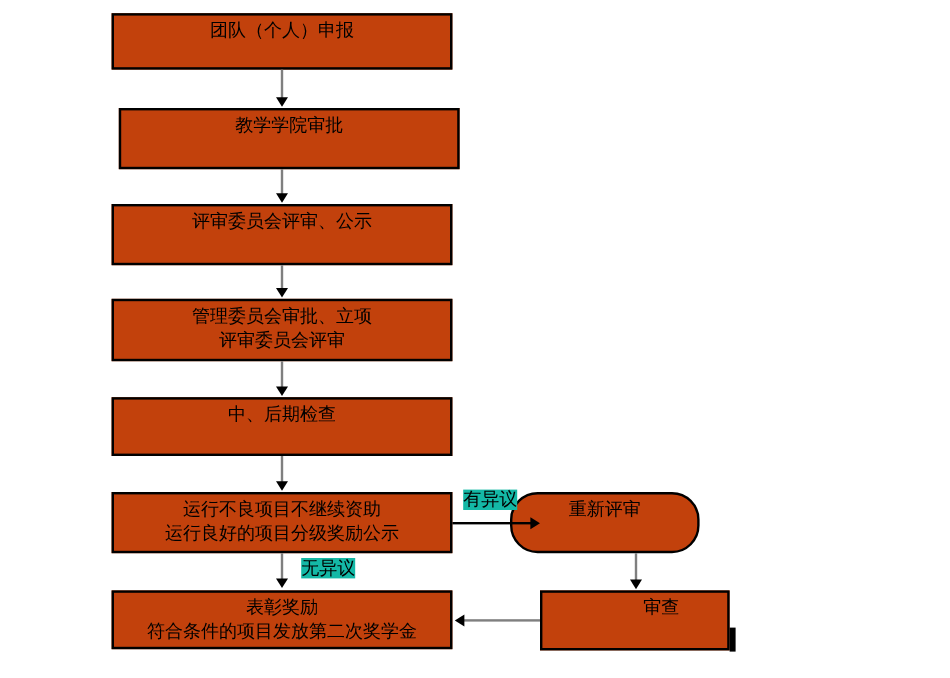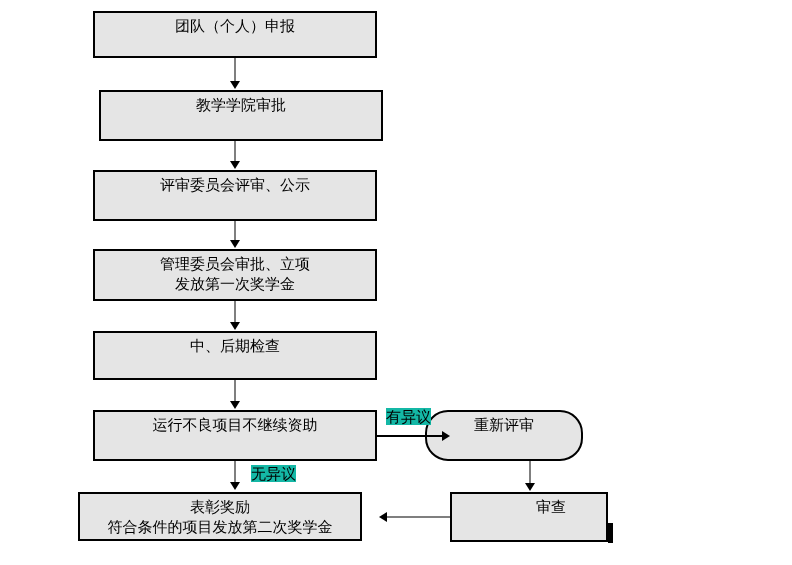--- a/index.html
+++ b/index.html
@@ -13,21 +13,21 @@
     height: 565px;
     background: #ffffff;
     font-family: "Liberation Sans", "DejaVu Sans", sans-serif;
     color: #000000;
     overflow: hidden;
   }
   .node {
     position: absolute;
     box-sizing: border-box;
     border: 2px solid #000000;
-    background: #e5e5e5;
+    background: #c2410c;
     text-align: center;
     font-size: 15px;
     line-height: 20px;
     padding-top: 3px;
   }
   .node span { display: block; }
   
   .vconn {
     position: absolute;
     width: 10px;
@@ -98,32 +98,33 @@
   <div class="node" style="left:99px; top:90px; width:284px; height:51px;">
     <span>教学学院审批</span>
   </div>
 
   <div class="node" style="left:93px; top:170px; width:284px; height:51px;">
     <span>评审委员会评审、公示</span>
   </div>
 
   <div class="node" style="left:93px; top:249px; width:284px; height:52px;">
     <span>管理委员会审批、立项</span>
-    <span>发放第一次奖学金</span>
+    <span>评审委员会评审</span>
   </div>
 
   <div class="node" style="left:93px; top:331px; width:284px; height:49px;">
     <span>中、后期检查</span>
   </div>
 
   <div class="node" style="left:93px; top:410px; width:284px; height:51px;">
     <span>运行不良项目不继续资助</span>
+    <span>运行良好的项目分级奖励公示</span>
   </div>
 
-  <div class="node" style="left:78px; top:492px; width:284px; height:49px;">
+  <div class="node" style="left:93px; top:492px; width:284px; height:49px;">
     <span>表彰奖励</span>
     <span>符合条件的项目发放第二次奖学金</span>
   </div>
 
   <div class="node" style="left:425px; top:410px; width:158px; height:51px;border-radius:23px;">
     <span>重新评审</span>
   </div>
 
   <div class="node" style="left:450px; top:492px; width:158px; height:50px;padding-left:44px;">
     <span>审查</span>

